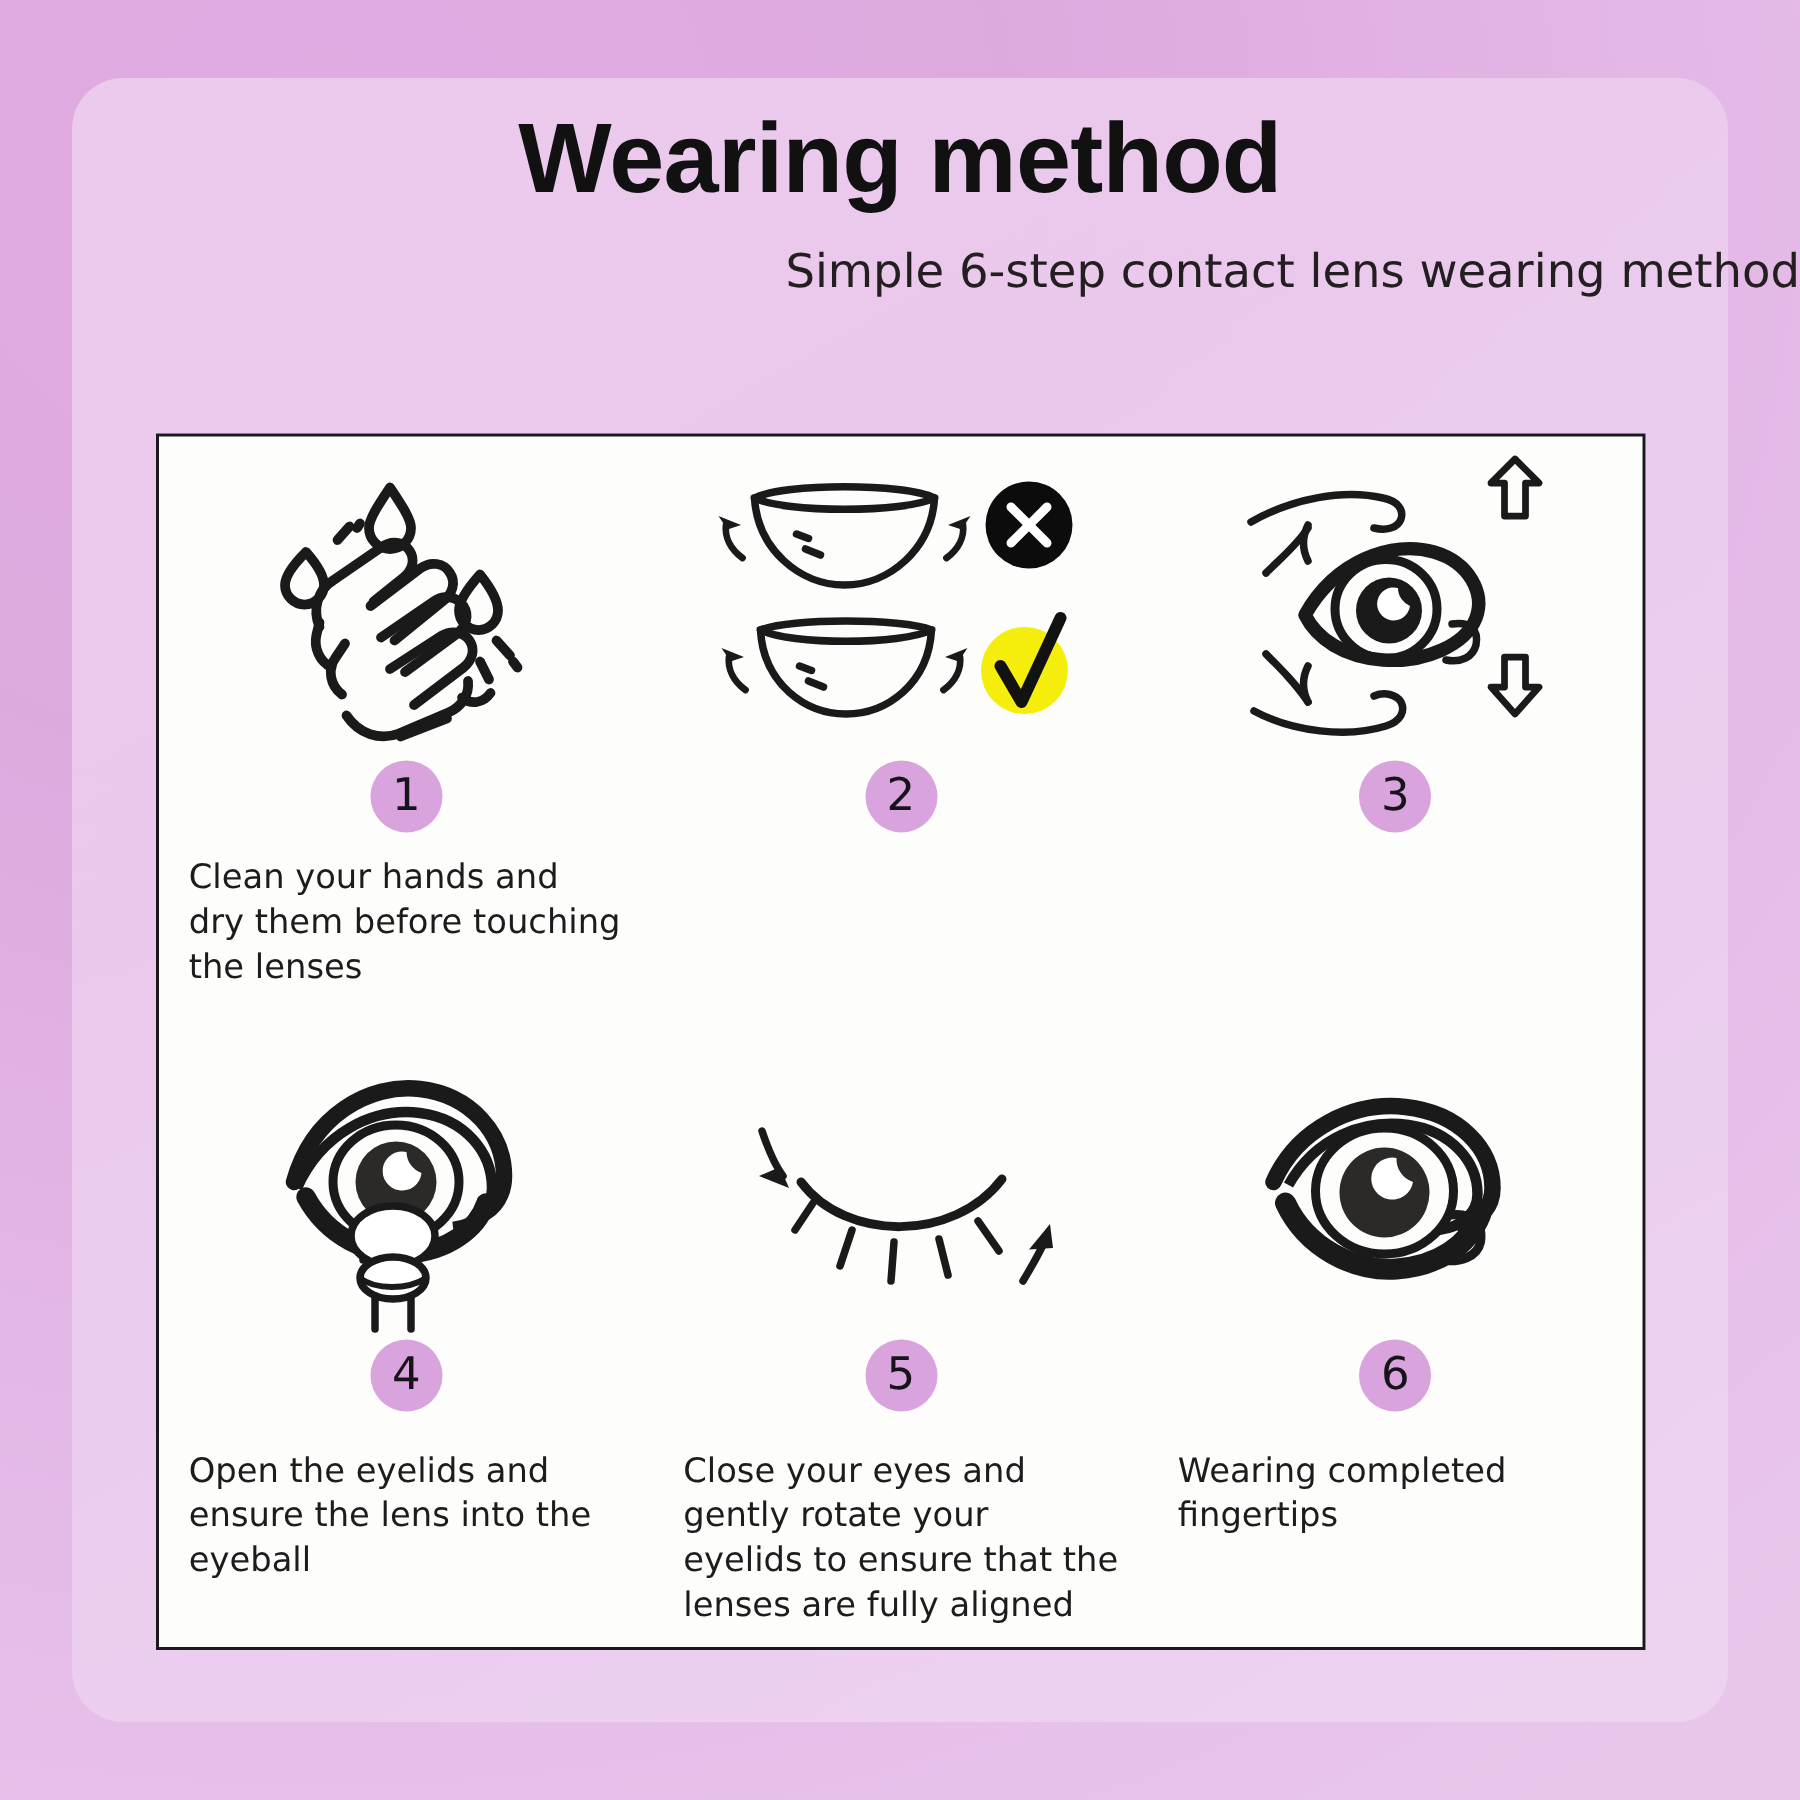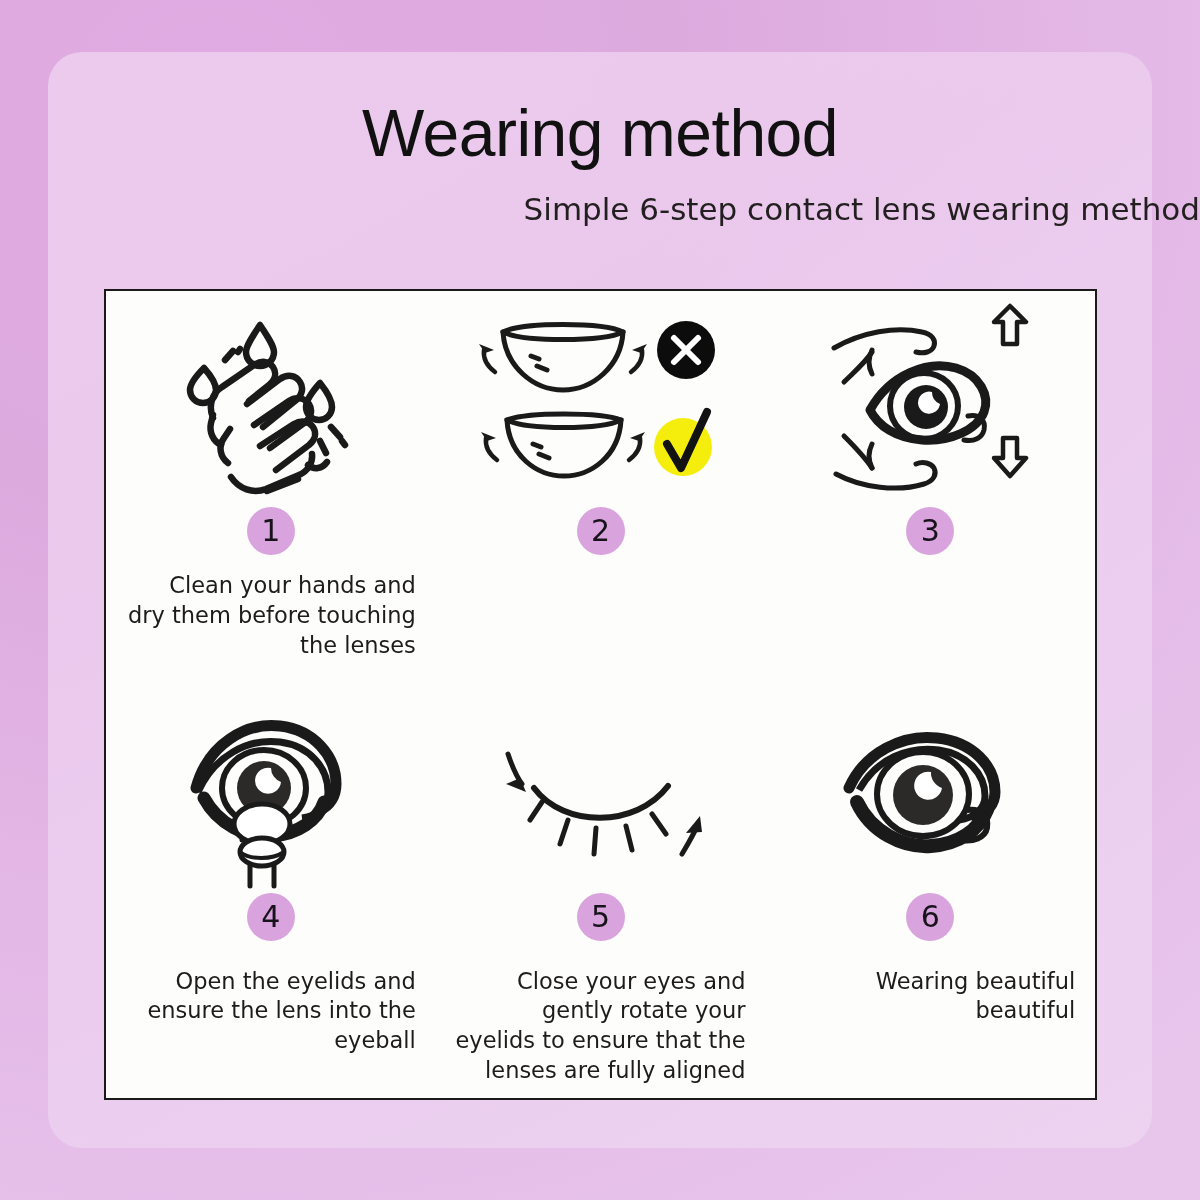--- a/index.html
+++ b/index.html
@@ -33,24 +33,24 @@
   }
   .header {
     position: absolute;
     left: 0;
     top: 0;
     width: 1200px;
     text-align: center;
   }
   .title {
     margin: 0;
-    padding-top: 100px;
+    padding-top: 72px;
     font-family: "Liberation Sans", sans-serif;
     font-size: 66px;
-    font-weight: normal;
+    font-weight: bold;
     letter-spacing: -0.5px;
     color: #111111;
     line-height: 1;
   }
   .subtitle {
     margin: 0;
     padding-top: 28px;
     font-family: "DejaVu Sans", sans-serif;
     font-size: 31px;
     font-weight: normal;
@@ -112,21 +112,21 @@
     justify-content: center;
     font-family: "DejaVu Sans", sans-serif;
     font-size: 30px;
     color: #17131a;
     line-height: 1;
     margin-top: 4px;
   }
   .caption {
     margin-top: 16px;
     width: 290px;
-    text-align: right;
+    text-align: left;
     font-family: "DejaVu Sans", sans-serif;
     font-size: 22.5px;
     line-height: 1.33;
     color: #1d1b1c;
   }
   .row2 .badge { margin-top: 2px; }
   .row2 .caption { margin-top: 26px; }
   svg { display: block; overflow: visible; }
 </style>
 </head>
@@ -281,19 +281,19 @@
               <path d="M14 56 C30 20 68 2 102 6 c36 4 58 28 58 54 0 12 -8 22 -20 24" stroke="#1a1a1a" stroke-width="11" stroke-linecap="round" fill="none"></path>
               <path d="M24 58 C42 26 74 14 104 18 c28 4 46 24 46 46 0 12 -10 22 -26 24" stroke="#1a1a1a" stroke-width="7" fill="none"></path>
               <path d="M22 70 C36 100 68 116 96 114 c28 -2 48 -16 56 -36" stroke="#1a1a1a" stroke-width="14" stroke-linecap="round" fill="none"></path>
               <ellipse cx="88" cy="62" rx="46" ry="42" fill="none" stroke="#1a1a1a" stroke-width="6"></ellipse>
               <circle cx="88" cy="63" r="30" fill="#2b2a28"></circle>
               <path d="M96 40 a14 14 0 1 0 11 16 a16 16 0 0 1 -11 -16z" fill="#ffffff"></path>
               <path d="M132 78 c14 -2 22 6 20 18 -2 10 -14 14 -26 12" stroke="#1a1a1a" stroke-width="6" fill="none"></path>
             </svg>
           </div>
           <div class="badge">6</div>
-          <div class="caption">Wearing beautiful beautiful</div>
+          <div class="caption">Wearing completed fingertips</div>
         </div>
       </div>
 
     </div>
   </div>
 </div>
 
 </body></html>

